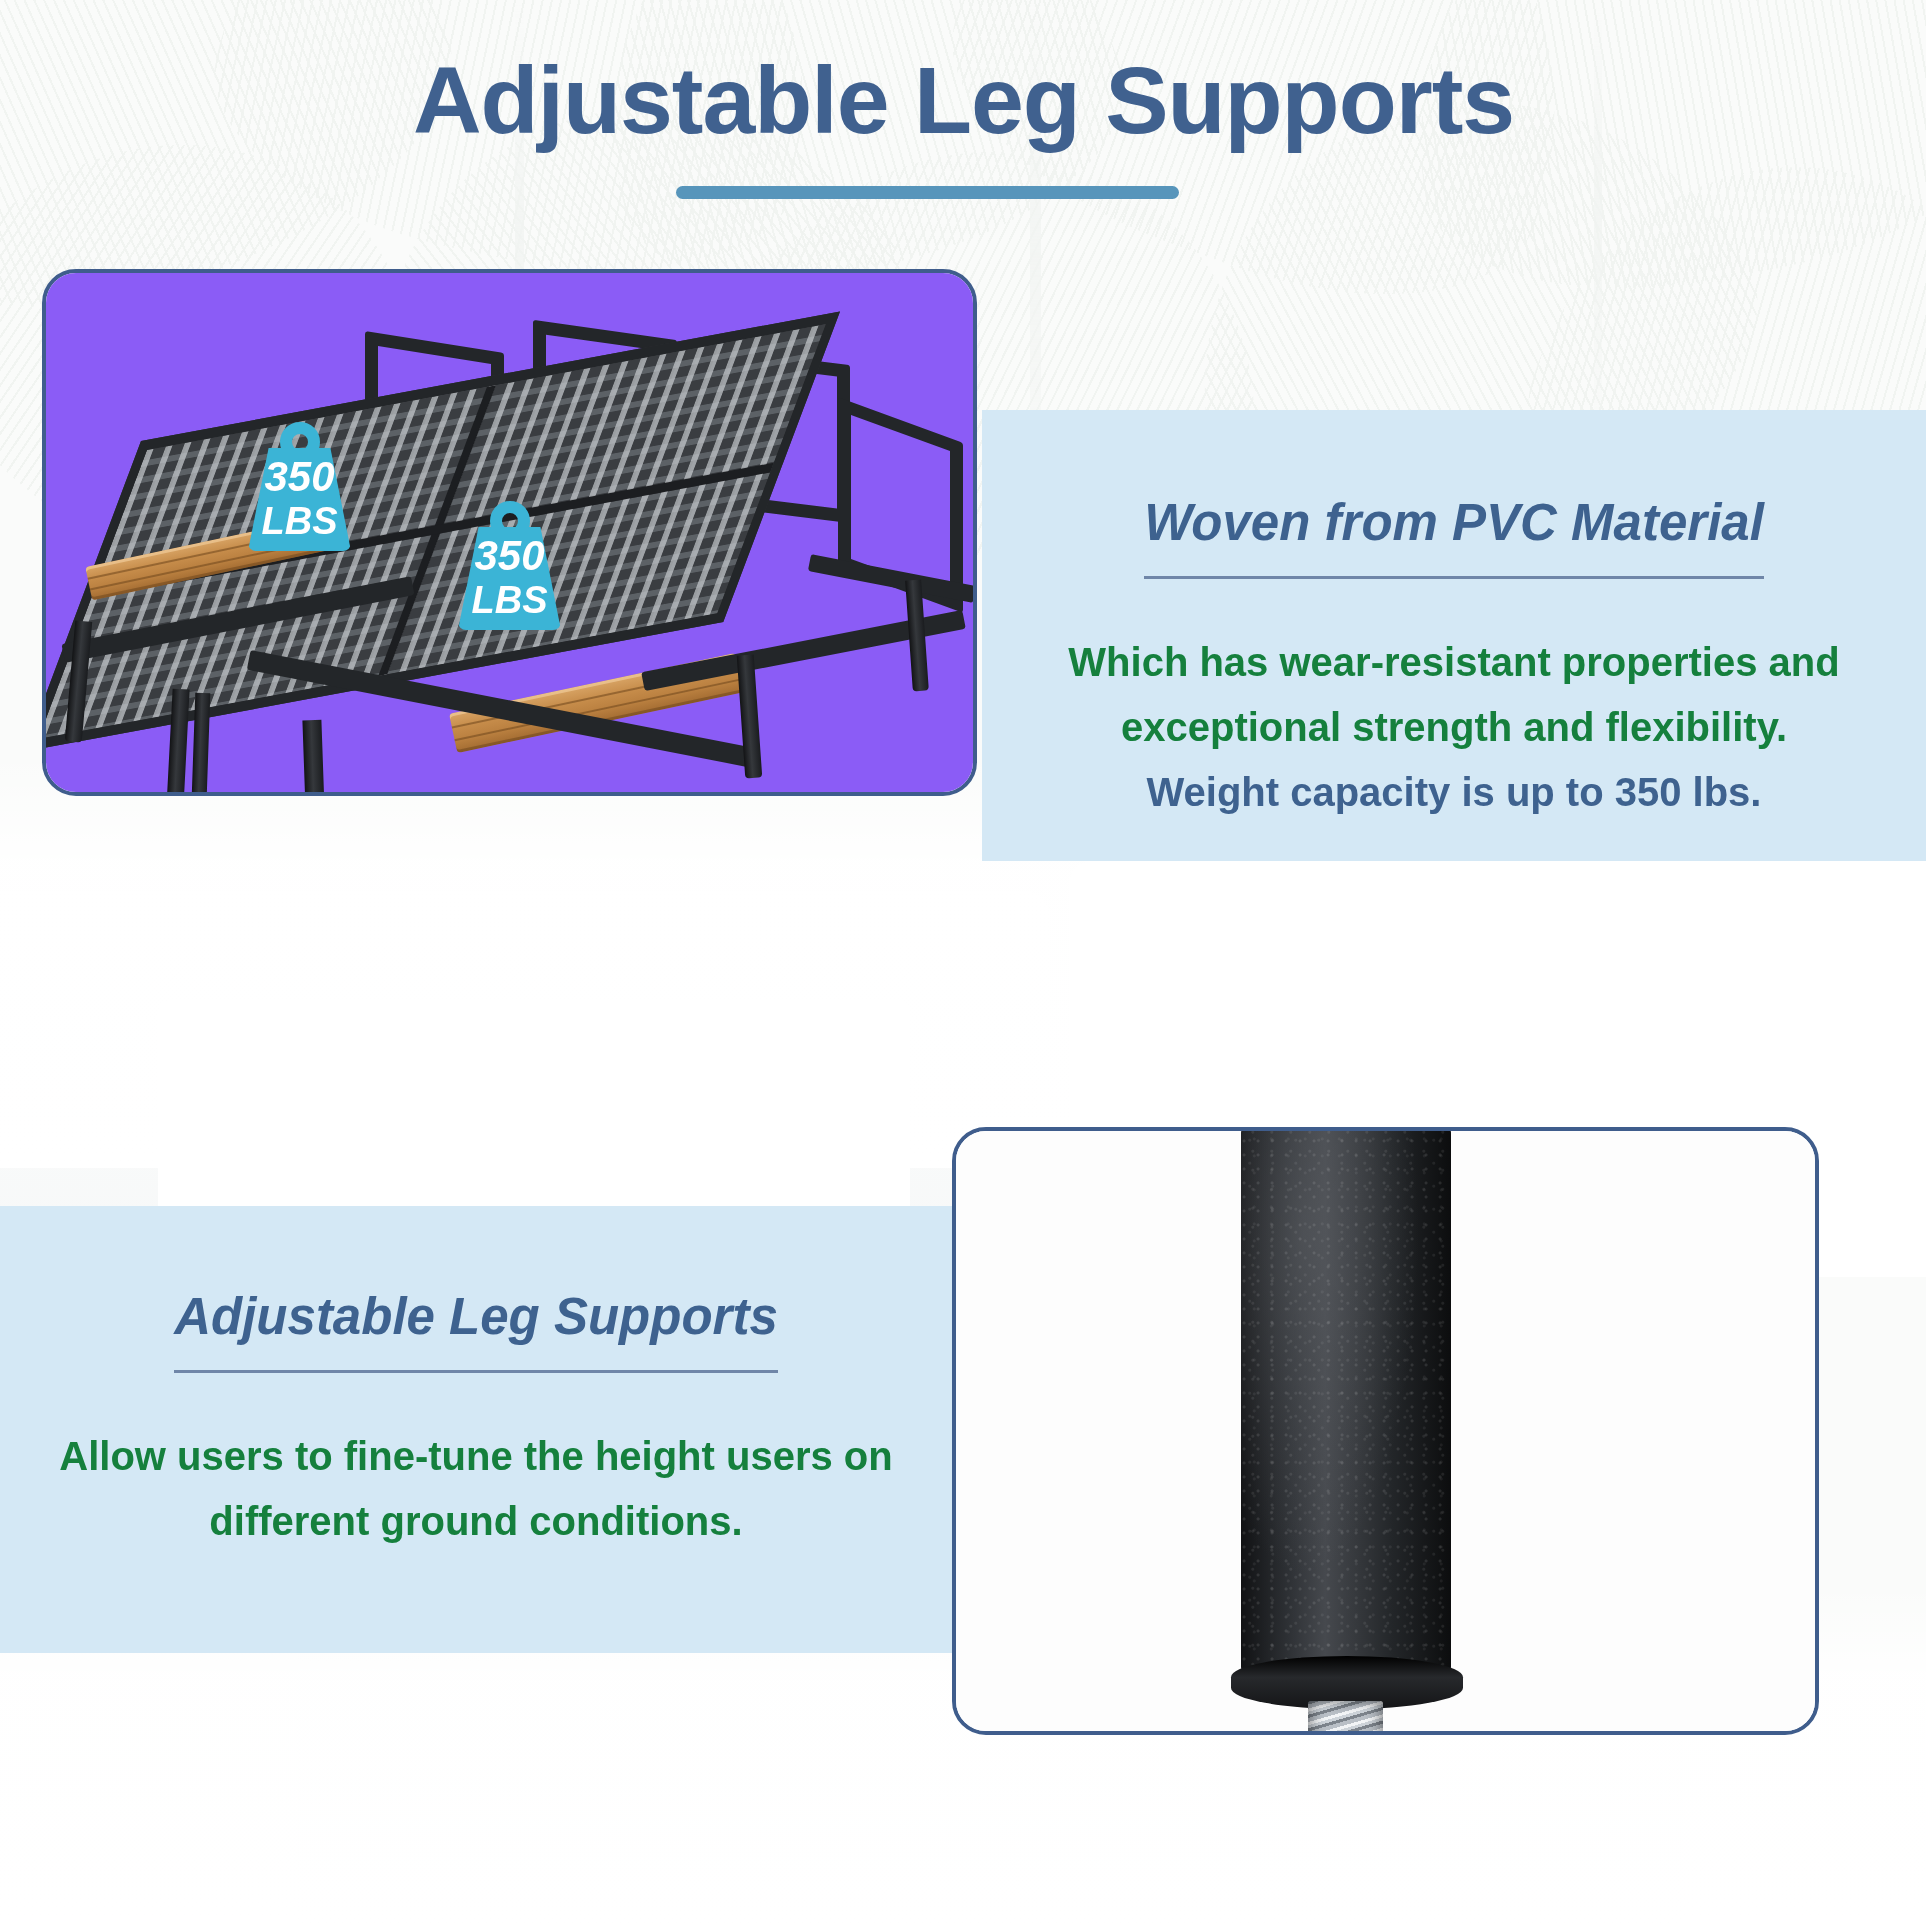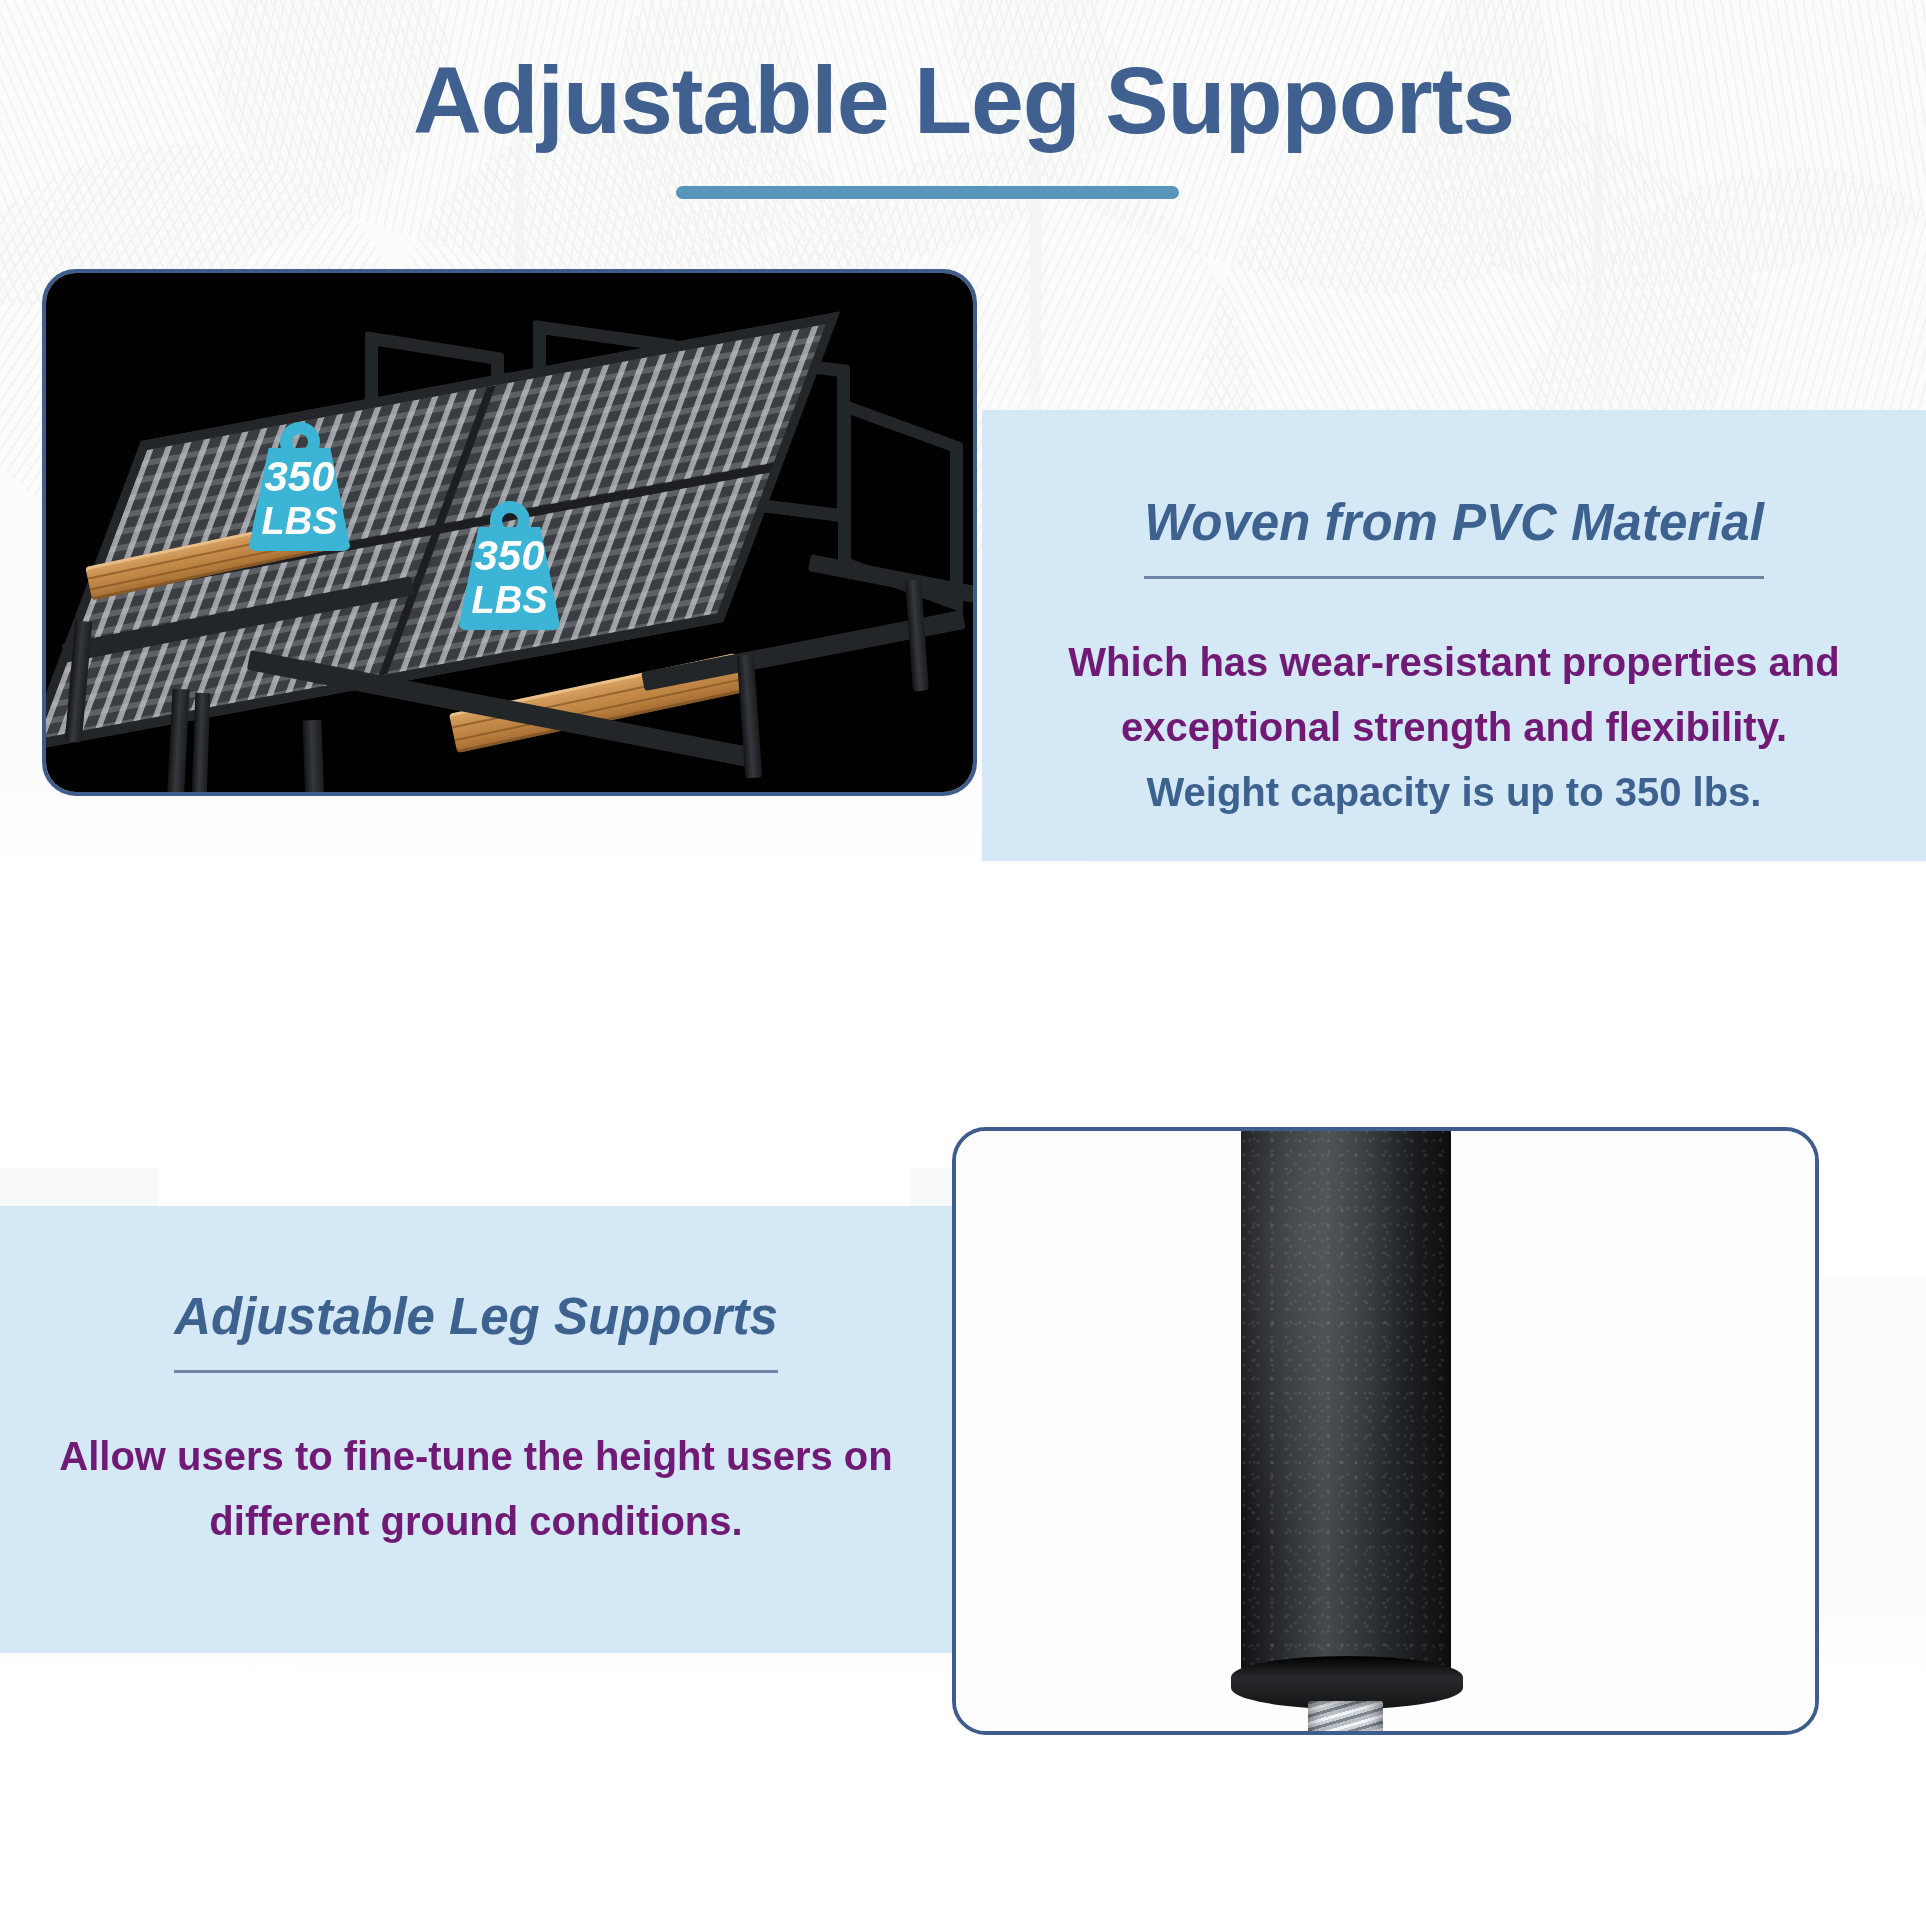--- a/index.html
+++ b/index.html
@@ -60,21 +60,21 @@
     position:absolute; z-index:4;
     background:#ffffff;
     border:4px solid #3f5d8c;
     border-radius:34px;
     overflow:hidden;
   }
   #product-photo-card { left:42px; top:269px; width:935px; height:527px; }
   #leg-photo-card     { left:952px; top:1127px; width:867px; height:608px; }
 
   
-  #product-scene { position:absolute; inset:0; background:#000000; }
+  #product-scene { position:absolute; inset:0; background:#8b5cf6; }
 
   
   .backrest { position:absolute; border:13px solid #232629; border-radius:3px; background:transparent; }
 
   
   #deck {
     position:absolute;
     left:95px; top:168px; width:699px; height:289px;
     background:#303235;
     transform: skewY(-10.5deg) skewX(-22deg);
@@ -171,21 +171,21 @@
     display:inline-block;
     font-size:51px; font-weight:bold; font-style:italic;
     color:#3e628f;
     padding-bottom:24px;
     border-bottom:3px solid #6f86a8;
     white-space:nowrap;
   }
   .feature-body { margin-top:51px; }
   .feature-body .line {
     font-size:40px; font-weight:bold;
-    color:#701a75;
+    color:#15803d;
     line-height:1.62;
     white-space:nowrap;
   }
   .feature-body .line.accent { color:#3e628f; }
 </style>
 </head>
 <body>
 
 <div id="bg-layer">
   <div class="palmwrap">

